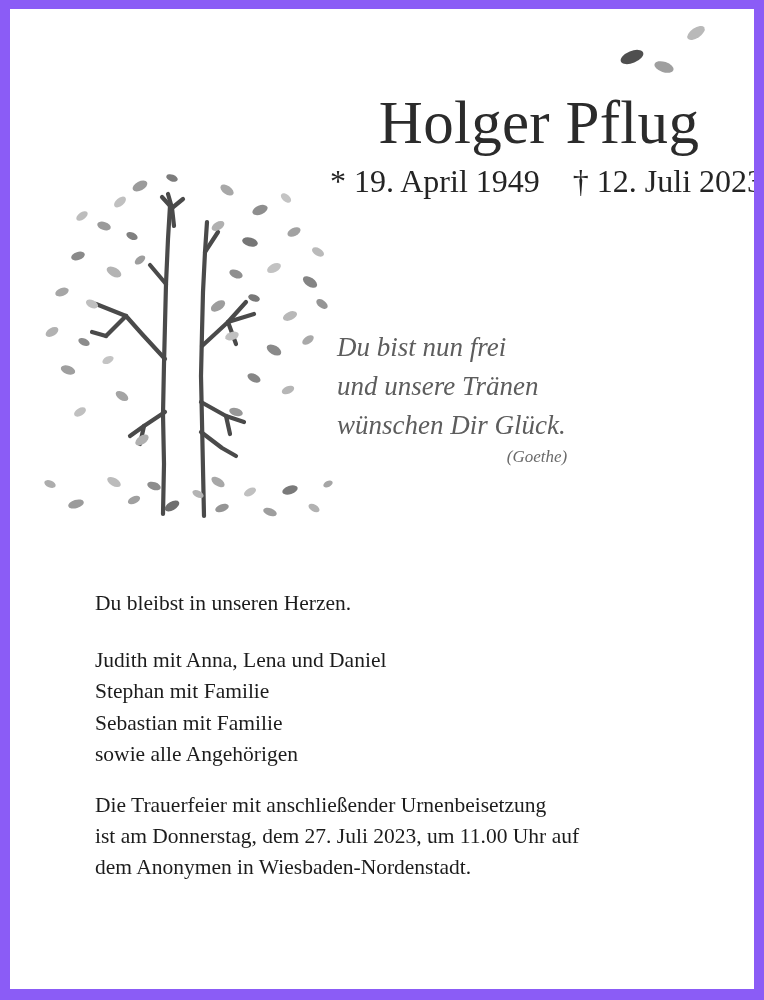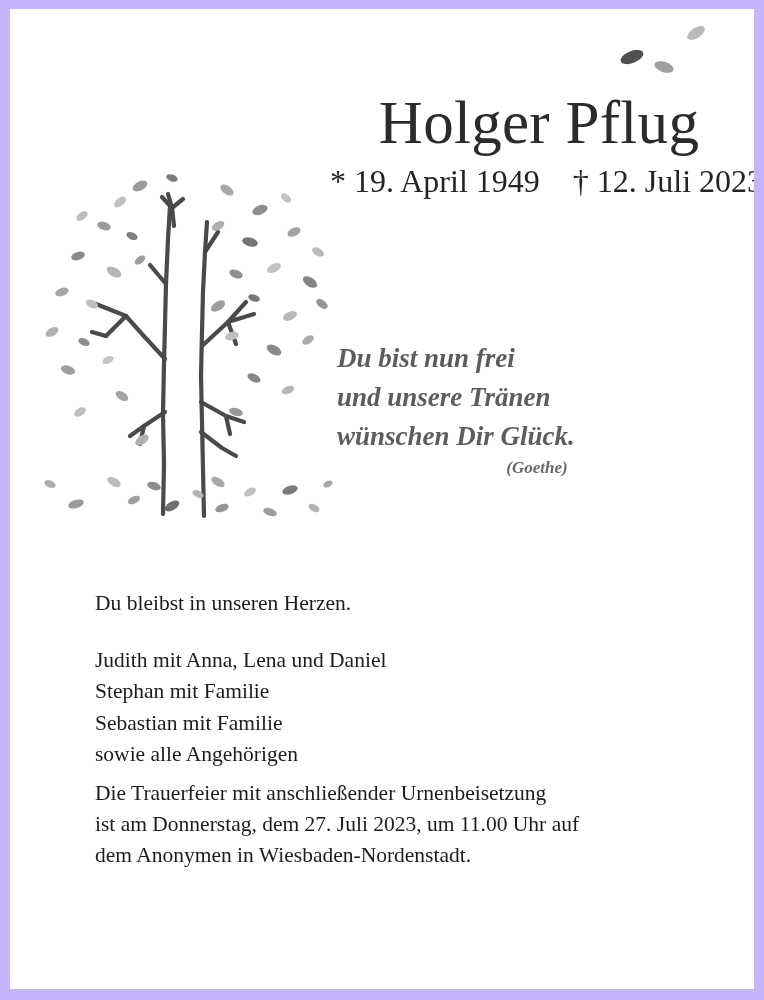--- a/index.html
+++ b/index.html
@@ -11,21 +11,21 @@
     width: 764px;
     height: 1000px;
     overflow: hidden;
     font-family: "Liberation Serif", "DejaVu Serif", serif;
   }
 
   .page-frame {
     position: relative;
     width: 764px;
     height: 1000px;
-    background: #c4b5fd;
+    background: #8b5cf6;
     box-sizing: border-box;
     padding: 9px 10px 11px 10px;
   }
 
   .card {
     position: relative;
     width: 100%;
     height: 100%;
     background: #ffffff;
     overflow: hidden;
@@ -78,23 +78,22 @@
   }
   .life-dates .date-sep {
     display: inline-block;
     width: 17px;
   }
 
   
   .quote-block {
     position: absolute;
     left: 327px;
-    top: 330px;
+    top: 319px;
     width: 400px;
-    font-weight: bold;
   }
   .quote-line {
     font-style: italic;
     font-size: 27px;
     line-height: 1.44;
     color: #5d5d5d;
     white-space: nowrap;
   }
   .quote-author {
     font-style: italic;
@@ -111,21 +110,21 @@
     top: 545px;
     width: 640px;
     color: #1c1c1c;
   }
   .para {
     font-size: 21.5px;
     line-height: 1.45;
     margin-top: 34px;
   }
   .para-gap-lg { margin-top: 26px; }
-  .para-gap-md { margin-top: 8px; font-family: Liberation Serif, serif; }
+  .para-gap-md { margin-top: 20px; font-family: Liberation Serif, serif; }
   .para .line { white-space: nowrap; }
 </style>
 </head>
 <body>
 
 <div class="page-frame">
   <div class="card">
 
     <div class="art-layer">
 

